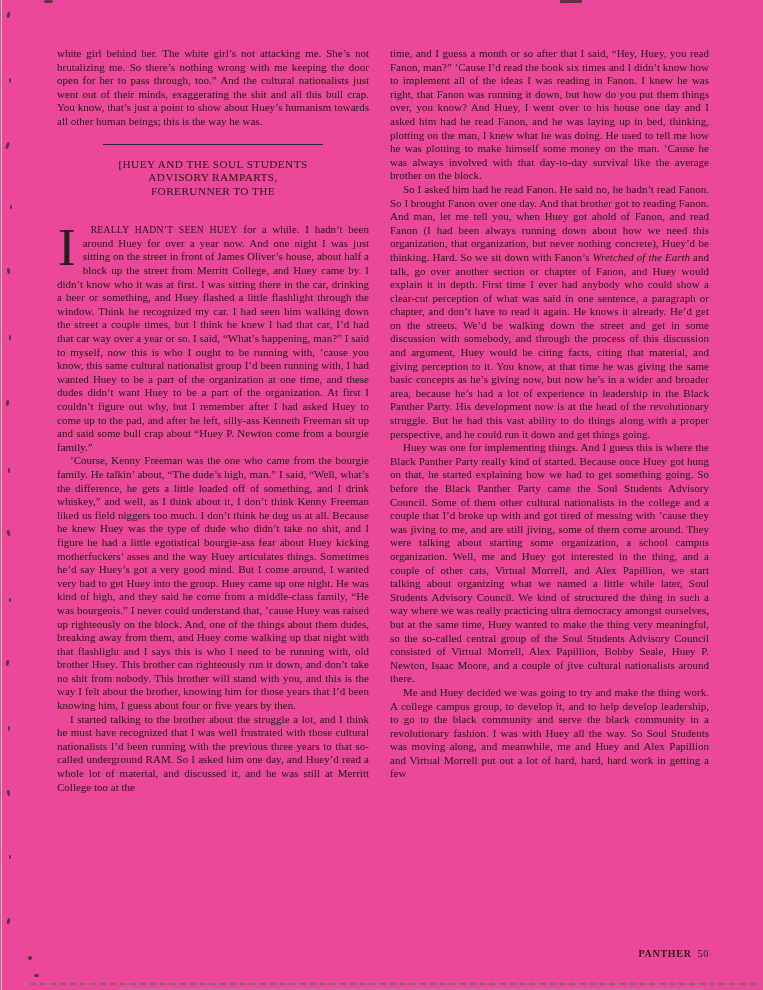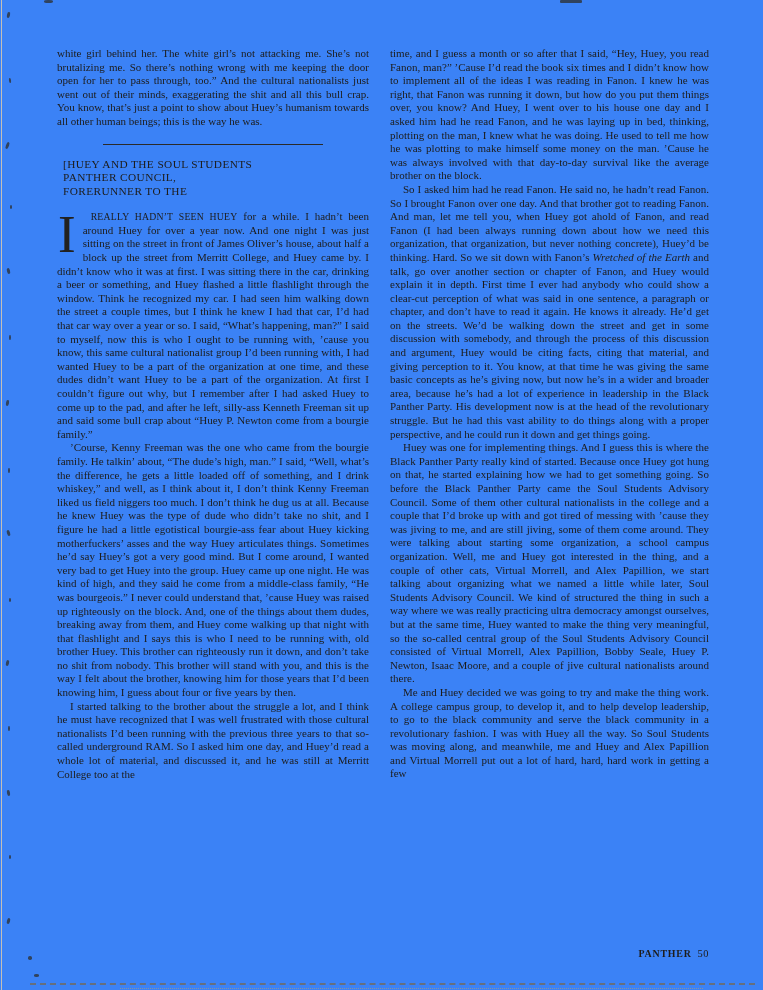--- a/index.html
+++ b/index.html
@@ -3,42 +3,43 @@
 <meta charset="utf-8">
 <style>
   html,body { margin:0; padding:0; }
   body {
     width:763px; height:990px; overflow:hidden;
     background:#e9e7e2;
     font-family:"Liberation Serif", serif;
   }
   .page {
     position:absolute; inset:0;
-    background:#3b82f6;
+    background:#ec4899;
     color:#1d1c1a;
   }
   .content {
     position:absolute; left:57px; top:47px; width:652px;
     display:flex; gap:21px;
   }
   .col { width:312px; }
   .col.right { width:319px; }
   p {
     margin:0;
     font-size:11px; line-height:13.6px;
     text-align:justify;
     hyphens:auto;
   }
   .indent { text-indent:13px; }
   .rule {
     width:220px; margin:15px auto 0;
     border-top:1.5px solid #2b2a28;
   }
   .heading {
-    margin:13px 6px 11px;
+    margin:13px 6px 24px;
+    text-align:center;
     font-size:11.3px; line-height:13.9px;
     letter-spacing:0.4px;
   }
   .dropcap {
     float:left;
     font-size:53px; line-height:42px;
     padding:3px 7px 0 1px;
     color:#22211f;
   }
   .smallcaps {
@@ -69,21 +70,21 @@
 
   <div class="content">
 
     <div class="col">
       <p>white girl behind her. The white girl’s not attacking me. She’s not brutalizing me. So there’s nothing wrong with me keeping the door open for her to pass through, too.” And the cultural nationalists just went out of their minds, exaggerating the shit and all this bull crap. You know, that’s just a point to show about Huey’s humanism towards all other human beings; this is the way he was.</p>
 
       <div class="rule"></div>
 
       <div class="heading">
         <div>[HUEY AND THE SOUL STUDENTS</div>
-        <div>PANTHER COUNCIL,</div>
+        <div>ADVISORY RAMPARTS,</div>
         <div>FORERUNNER TO THE</div>
       </div>
 
       <p><span class="dropcap">I</span><span class="smallcaps">REALLY HADN’T SEEN HUEY</span><span> for a while. I hadn’t been around Huey for over a year now. And one night I was just sitting on the street in front of James Oliver’s house, about half a block up the street from Merritt College, and Huey came by. I didn’t know who it was at first. I was sitting there in the car, drinking a beer or something, and Huey flashed a little flashlight through the window. Think he recognized my car. I had seen him walking down the street a couple times, but I think he knew I had that car, I’d had that car way over a year or so. I said, “What’s happening, man?” I said to myself, now this is who I ought to be running with, ’cause you know, this same cultural nationalist group I’d been running with, I had wanted Huey to be a part of the organization at one time, and these dudes didn’t want Huey to be a part of the organization. At first I couldn’t figure out why, but I remember after I had asked Huey to come up to the pad, and after he left, silly-ass Kenneth Freeman sit up and said some bull crap about “Huey P. Newton come from a bourgie family.”</span></p>
 
       <p class="indent">’Course, Kenny Freeman was the one who came from the bourgie family. He talkin’ about, “The dude’s high, man.” I said, “Well, what’s the difference, he gets a little loaded off of something, and I drink whiskey,” and well, as I think about it, I don’t think Kenny Freeman liked us field niggers too much. I don’t think he dug us at all. Because he knew Huey was the type of dude who didn’t take no shit, and I figure he had a little egotistical bourgie-ass fear about Huey kicking motherfuckers’ asses and the way Huey articulates things. Sometimes he’d say Huey’s got a very good mind. But I come around, I wanted very bad to get Huey into the group. Huey came up one night. He was kind of high, and they said he come from a middle-class family, “He was bourgeois.” I never could understand that, ’cause Huey was raised up righteously on the block. And, one of the things about them dudes, breaking away from them, and Huey come walking up that night with that flashlight and I says this is who I need to be running with, old brother Huey. This brother can righteously run it down, and don’t take no shit from nobody. This brother will stand with you, and this is the way I felt about the brother, knowing him for those years that I’d been knowing him, I guess about four or five years by then.</p>
       <p class="indent">I started talking to the brother about the struggle a lot, and I think he must have recognized that I was well frustrated with those cultural nationalists I’d been running with the previous three years to that so-called underground RAM. So I asked him one day, and Huey’d read a whole lot of material, and discussed it, and he was still at Merritt College too at the</p>
     </div>
 
     <div class="col right">

